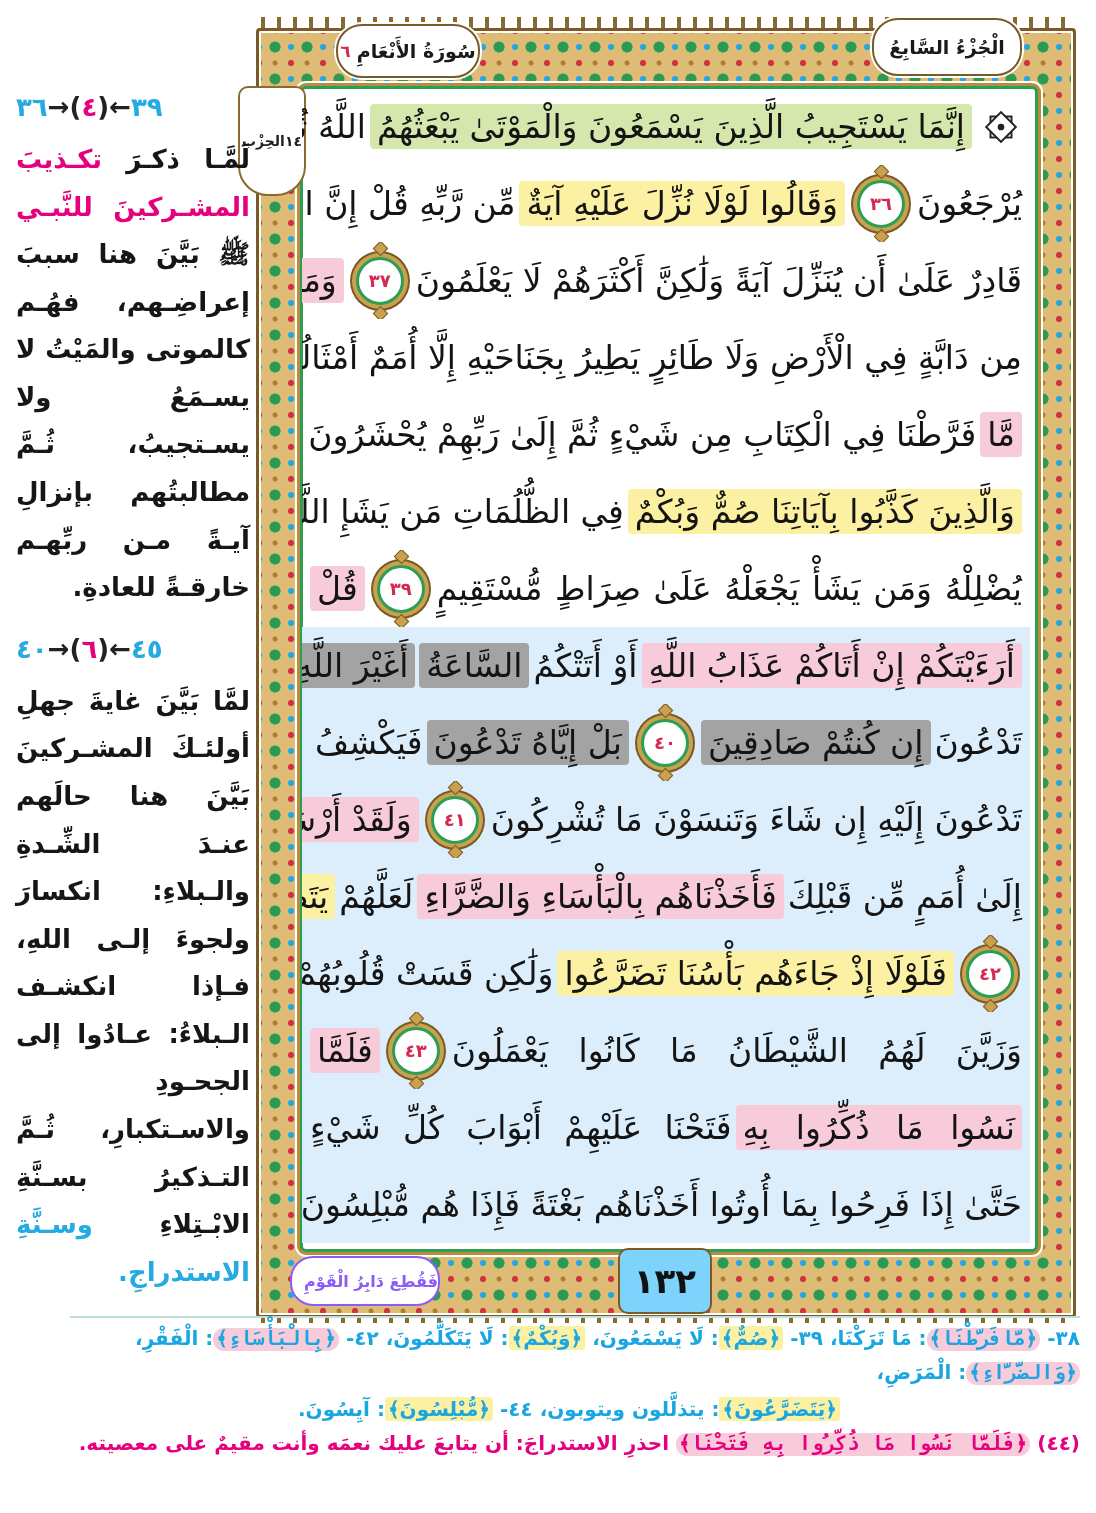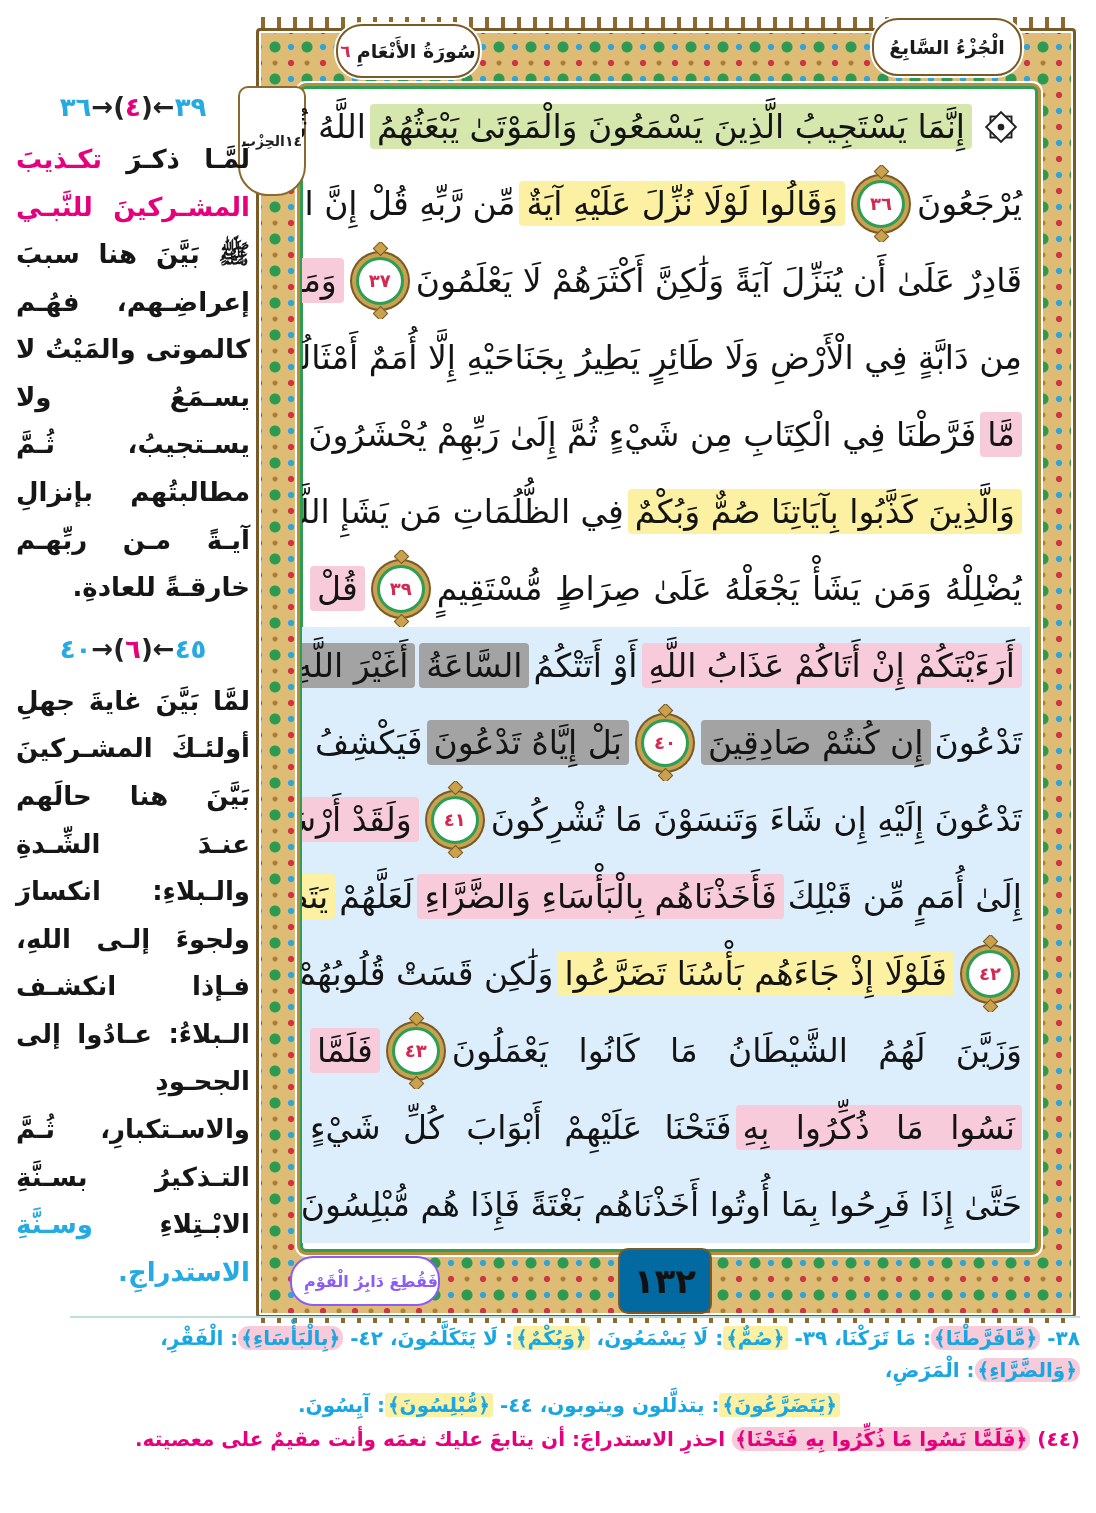--- a/index.html
+++ b/index.html
@@ -49,21 +49,21 @@
   }
   
   .catchword{
     position:absolute;left:290px;top:1256px;width:146px;height:46px;
     background:#fff;border:2px solid #8b5cf6;border-radius:23px;
     display:flex;align-items:center;
     font-size:16px;font-weight:bold;color:#8b5cf6;direction:rtl;
   }
   .pagenum{
     position:absolute;left:618px;top:1248px;width:90px;height:62px;
-    background:#0369a1;border:2px solid #7a5a26;border-radius:10px;
+    background:#7dd3fc;border:2px solid #7a5a26;border-radius:10px;
     display:flex;align-items:center;justify-content:center;
     font-size:34px;font-weight:bold;color:#111;
   }
   
   .qarea{
     position:absolute;left:302px;top:88px;width:728px;height:1156px;
     display:flex;flex-direction:column;direction:rtl;
   }
   .qline{
     flex:0 0 77px;display:flex;align-items:center;
@@ -87,21 +87,21 @@
     content:"";position:absolute;width:9px;height:9px;background:#caa24f;
     border:1px solid #7a5a26;transform:rotate(45deg);left:50%;margin-left:-5px;
   }
   .vnum::before{top:-17px;} .vnum::after{bottom:-17px;}
   .star8{flex:0 0 auto;width:42px;height:42px;margin-left:4px;}
   
   .sidebar{
     position:absolute;left:16px;top:92px;width:234px;direction:rtl;
   }
   .range-head{
-    direction:ltr;text-align:center;font-size:26px;font-weight:bold;
+    direction:ltr;text-align:left;font-size:26px;font-weight:bold;
     color:#25aae1;margin:0 0 14px 0;letter-spacing:1px;
   }
   .range-head .cnt{color:#e6007e;}
   .range-head .arr,.range-head .par{color:#222;font-weight:bold;}
   .sblock{
     text-align:justify;font-size:26px;font-weight:bold;color:#161616;
     line-height:1.83;margin-bottom:22px;
   }
   .mag{color:#e6007e;}
   .cyn{color:#25aae1;}
@@ -109,21 +109,21 @@
   .fn-rule{position:absolute;left:70px;top:1316px;width:1010px;height:2px;background:#bfe0d8;}
   .fnotes{
     position:absolute;left:58px;top:1322px;width:1022px;direction:rtl;
     font-weight:bold;line-height:1.62;
   }
   .fn{font-size:20px;margin-bottom:2px;text-align:right;}
   .fn-blue{color:#1aa7e1;}
   .fn-mag{color:#e6007e;}
   .fn-center{text-align:center;}
   .fq-y{background:#fcf1a2;border-radius:3px;padding:0 3px;}
-  .fq-p{background:#f8cbda;border-radius:11px;padding:0 3px;}
+  .fq-p{background:#f8cbda;border-radius:11px;padding:0 3px;font-family:Liberation Mono, monospace;}
 </style>
 </head>
 <body>
 
 <div class="spike-row spike-top"></div>
 <div class="spike-row spike-bottom"></div>
 <div class="frame-band"></div>
 <div class="frame-inner"></div>
 
 <div class="cartouche cart-surah">

